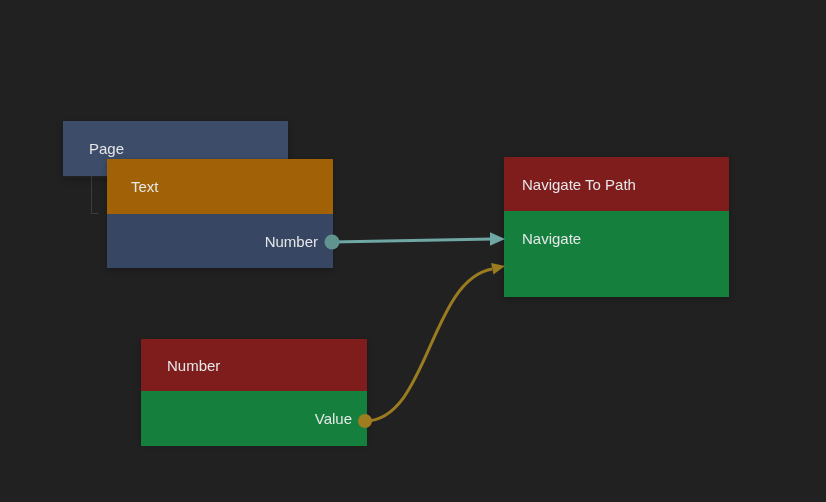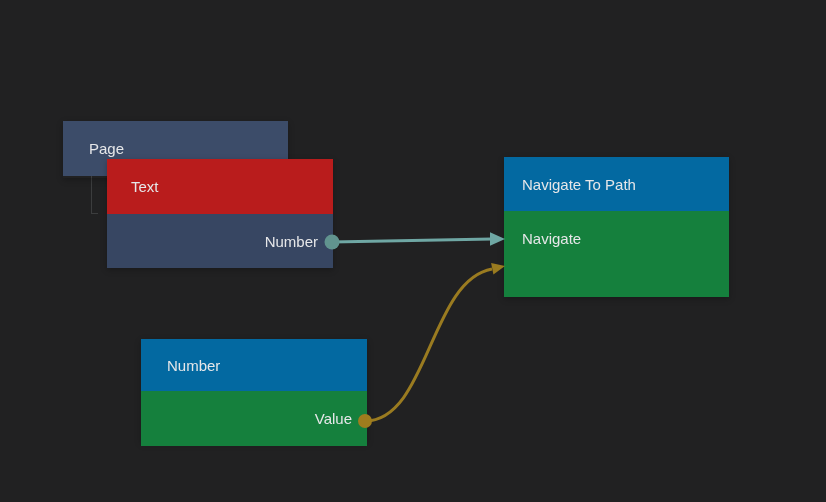--- a/index.html
+++ b/index.html
@@ -29,24 +29,24 @@
     display: flex;
     align-items: center;
     box-sizing: border-box;
     white-space: nowrap;
   }
   .node-body {
     position: relative;
     box-sizing: border-box;
   }
   
-  .node-blue .node-header { background: #b91c1c; }
+  .node-blue .node-header { background: #a16207; }
   .node-blue .node-body   { background: #374662; }
   
-  .node-gray .node-header { background: #0369a1; }
+  .node-gray .node-header { background: #7f1d1d; }
   .node-gray .node-body   { background: #15803d; }
 
   
   #node-page { left: 63px; top: 90px; width: 225px; height: 57px; margin-top: 31px; }
   #node-page .node-header { height: 55px; padding-left: 26px; background: #3c4c69; }
 
   
   #node-text { left: 107px; top: 159px; width: 226px; height: 109px; }
   #node-text .node-header { height: 55px; padding-left: 24px; }
   #node-text .node-body   { height: 54px; }

